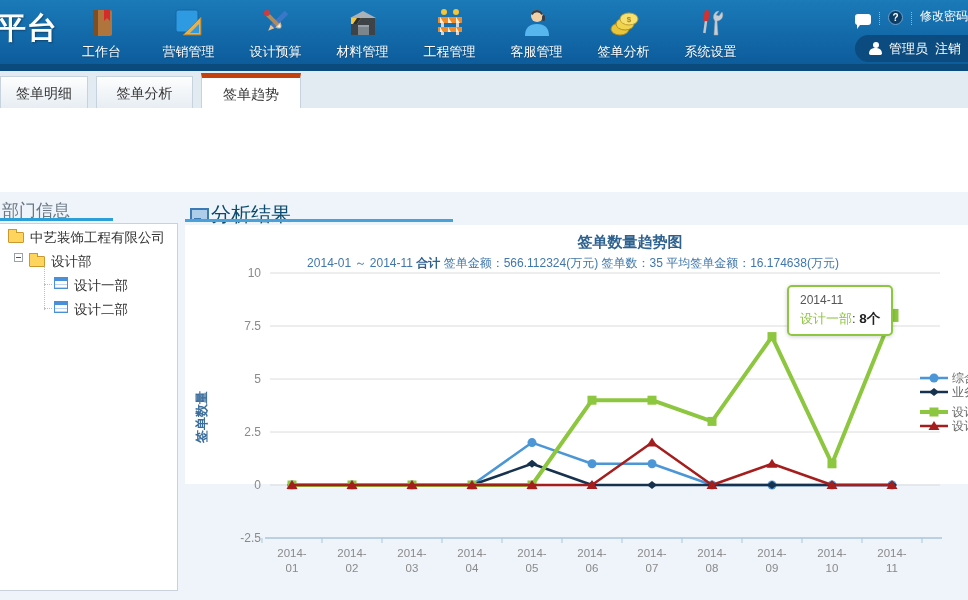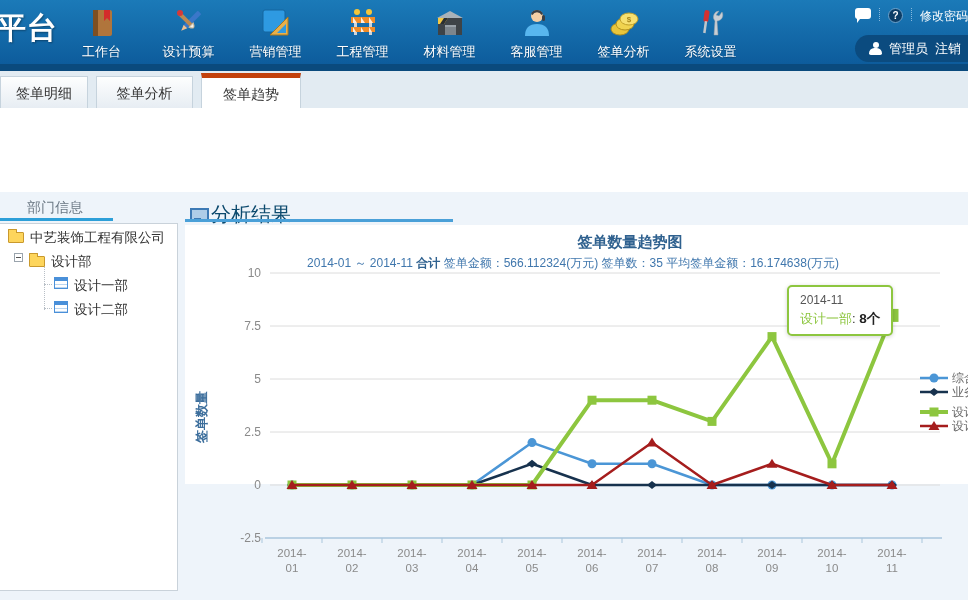--- a/index.html
+++ b/index.html
@@ -11,21 +11,21 @@
     background:linear-gradient(#1b7ab8,#0d5c9c);}
   .logo{position:absolute;left:-4px;top:8px;color:#fff;font-size:30px;font-weight:bold;
     text-shadow:1px 1px 2px rgba(0,0,0,.35);letter-spacing:1px;}
   .nav{position:absolute;left:58px;top:0;height:64px;display:flex;}
   .nav-item{width:87px;height:64px;text-align:center;padding-top:4px;cursor:pointer;position:relative;}
   .nav-item .nicon{height:38px;display:flex;align-items:center;justify-content:center;}
   .nav-item .nlabel{display:block;color:#fff;font-size:13px;margin-top:1px;
     text-shadow:0 1px 1px rgba(0,0,0,.3);white-space:nowrap;}
   .nav-item.active{background:linear-gradient(#4aa9dd,#2187c4);}
   .nav-item.active::after{content:'';position:absolute;left:0;bottom:0;width:100%;height:3px;background:#7ccb2b;}
-  .tr-row1{position:absolute;left:855px;top:8px;display:flex;align-items:flex-start;gap:8px;color:#fff;font-size:12px;white-space:nowrap;}
+  .tr-row1{position:absolute;left:855px;top:8px;display:flex;align-items:flex-end;gap:8px;color:#fff;font-size:12px;white-space:nowrap;}
   .vsep{width:0;height:13px;border-left:1px dotted #86b9de;}
   .bubble{width:16px;height:11px;background:#fff;border-radius:3px;position:relative;display:inline-block;}
   .bubble::after{content:'';position:absolute;left:2px;bottom:-4px;border:4px solid transparent;border-top-color:#fff;border-left-color:#fff;border-width:4px 3px;}
   .help{width:15px;height:15px;border-radius:50%;background:#0c3d66;border:1px solid #6ea3cc;color:#fff;
     font-size:10px;font-weight:bold;text-align:center;line-height:14px;display:inline-block;}
   .help::before{content:'?';}
   .userpill{position:absolute;left:855px;top:35px;width:130px;height:27px;border-radius:14px;
     background:#0b4b7f;display:flex;align-items:center;gap:7px;padding-left:14px;color:#fff;font-size:13px;white-space:nowrap;}
   .person{width:13px;height:13px;position:relative;display:inline-block;}
   .person::before{content:'';position:absolute;left:3.5px;top:0;width:6px;height:6px;border-radius:50%;background:#fff;}
@@ -53,21 +53,21 @@
     color:#fff;font-size:12.5px;border-radius:3px;background:#3fa33f;border:1px solid #35923  5;cursor:pointer;white-space:nowrap;}
   .pbtn.active{background:#f85d19;border-color:#e04f10;}
   .tinput{position:absolute;top:151px;height:25px;border:1px solid #b5b5b5;background:#fff;font-size:13px;color:#333;text-align:center;padding:0 2px;}
   .f-text{position:absolute;top:155px;font-size:13.5px;color:#333;white-space:nowrap;}
   .querybtn{position:absolute;left:505px;top:150px;width:83px;height:30px;
     background:linear-gradient(#d6edf7,#9bd1e8);border:1px solid #2f9bc8;border-radius:2px;
     color:#1a6f9e;font-size:14px;font-weight:bold;letter-spacing:3px;cursor:pointer;}
 
   
   .content-bg{position:absolute;left:0;top:192px;width:968px;height:408px;background:#eef4fa;}
-  .side-title{position:absolute;left:2px;top:199px;font-size:14px;color:#6b7884;margin-left:25px;}
+  .side-title{position:absolute;left:2px;top:199px;font-size:17px;color:#6b7884;}
   .side-underline{position:absolute;left:0;top:218px;width:113px;height:3px;background:#2d9fd8;}
   .side-panel{position:absolute;left:0;top:223px;width:178px;height:368px;background:#fff;
     border:1px solid #c9d2da;border-left:none;}
   .tree-row{position:absolute;display:flex;gap:6px;font-size:13.5px;color:#333;white-space:nowrap;cursor:pointer;}
   .folder{width:16px;height:11px;background:#fdd55c;border:1px solid #c9992d;border-radius:1px;position:relative;margin-top:3px;flex:0 0 auto;}
   .folder::before{content:'';position:absolute;top:-4px;left:-1px;width:7px;height:3px;background:#fdd55c;border:1px solid #c9992d;border-bottom:none;border-radius:1px 1px 0 0;}
   .expander{width:9px;height:9px;border:1px solid #9aa4ad;background:#fff;position:relative;flex:0 0 auto;cursor:pointer;}
   .expander::after{content:'';position:absolute;left:1px;top:3px;width:5px;height:1px;background:#555;}
   .tbl-icon{width:14px;height:12px;border:1px solid #4a90d9;flex:0 0 auto;
     background:linear-gradient(#4a90d9,#4a90d9) 0 0/100% 3px no-repeat,
@@ -105,70 +105,70 @@
               <rect x="7" y="3" width="19" height="26" rx="2" fill="#b0753c"></rect>
               <rect x="7" y="3" width="5" height="26" fill="#7d4f22"></rect>
               <path d="M18 3h6v11l-3-3-3 3z" fill="#d42b2b"></path>
             </svg>
         </span>
         <span class="nlabel">工作台</span>
       </div>
       <div class="nav-item">
         <span class="nicon">
           <svg width="32" height="32" viewBox="0 0 32 32">
+              <rect x="3" y="3" width="22" height="22" rx="2" fill="#2e9ae2" stroke="#1566a0"></rect>
+              <path d="M10 28 L28 10 L28 28 Z" fill="#e8b04a" stroke="#a87820"></path>
+              <path d="M17 26 L26 17 L26 26 Z" fill="#2e9ae2"></path>
+            </svg>
+        </span>
+        <span class="nlabel">营销管理</span>
+      </div>
+      <div class="nav-item">
+        <span class="nicon">
+          <svg width="32" height="32" viewBox="0 0 32 32">
               <g transform="rotate(45 16 16)">
                 <rect x="13.5" y="1" width="5" height="20" rx="1" fill="#3a77c9"></rect>
                 <path d="M13.5 21 L16 27 L18.5 21 Z" fill="#f0c090"></path>
               </g>
               <g transform="rotate(-45 16 16)">
                 <rect x="14" y="3" width="4" height="16" fill="#b98953"></rect>
                 <path d="M13 19 Q16 26 19 19 Z" fill="#f5f0e8" stroke="#c9b89a"></path>
               </g>
               <circle cx="7" cy="6" r="3" fill="#d43a3a"></circle>
             </svg>
         </span>
         <span class="nlabel">设计预算</span>
       </div>
       <div class="nav-item">
         <span class="nicon">
           <svg width="32" height="32" viewBox="0 0 32 32">
-              <rect x="3" y="3" width="22" height="22" rx="2" fill="#2e9ae2" stroke="#1566a0"></rect>
-              <path d="M10 28 L28 10 L28 28 Z" fill="#e8b04a" stroke="#a87820"></path>
-              <path d="M17 26 L26 17 L26 26 Z" fill="#2e9ae2"></path>
-            </svg>
-        </span>
-        <span class="nlabel">营销管理</span>
+              <path d="M3 11 L16 4 L29 11 Z" fill="#aab2b8"></path>
+              <rect x="4" y="11" width="24" height="17" fill="#3e4347"></rect>
+              <path d="M4 11 h10 l-4 6 h-6 z" fill="#f2c744"></path>
+              <path d="M10 11 h4 l-4 6 h-4 z" fill="#2b2f33"></path>
+              <rect x="11" y="18" width="11" height="10" fill="#7d858c"></rect>
+              <rect x="11" y="18" width="11" height="2" fill="#99a1a8"></rect>
+            </svg>
+        </span>
+        <span class="nlabel">材料管理</span>
       </div>
       <div class="nav-item">
         <span class="nicon">
           <svg width="32" height="32" viewBox="0 0 32 32">
               <circle cx="10" cy="5" r="3" fill="#f5c53a"></circle>
               <circle cx="22" cy="5" r="3" fill="#f5c53a"></circle>
               <rect x="4" y="10" width="24" height="6" fill="#f08c28"></rect>
               <path d="M6 10 l4 6 h-4 z M14 10 l4 6 h-4 z M22 10 l4 6 h-4 z" fill="#fff" opacity=".85"></path>
               <rect x="7" y="16" width="3" height="12" fill="#d0d4d8"></rect>
               <rect x="22" y="16" width="3" height="12" fill="#d0d4d8"></rect>
               <rect x="4" y="20" width="24" height="5" fill="#f08c28"></rect>
               <path d="M6 20 l3 5 h-3 z M14 20 l3 5 h-3 z M22 20 l3 5 h-3 z" fill="#fff" opacity=".85"></path>
             </svg>
         </span>
         <span class="nlabel">工程管理</span>
-      </div>
-      <div class="nav-item">
-        <span class="nicon">
-          <svg width="32" height="32" viewBox="0 0 32 32">
-              <path d="M3 11 L16 4 L29 11 Z" fill="#aab2b8"></path>
-              <rect x="4" y="11" width="24" height="17" fill="#3e4347"></rect>
-              <path d="M4 11 h10 l-4 6 h-6 z" fill="#f2c744"></path>
-              <path d="M10 11 h4 l-4 6 h-4 z" fill="#2b2f33"></path>
-              <rect x="11" y="18" width="11" height="10" fill="#7d858c"></rect>
-              <rect x="11" y="18" width="11" height="2" fill="#99a1a8"></rect>
-            </svg>
-        </span>
-        <span class="nlabel">材料管理</span>
       </div>
       <div class="nav-item">
         <span class="nicon">
           <svg width="32" height="32" viewBox="0 0 32 32">
               <circle cx="16" cy="9" r="6" fill="#f3cfa6"></circle>
               <path d="M10 7 a6.5 6.5 0 0 1 12 0 l-1.5 1 a5 5 0 0 0 -9 0 z" fill="#3a3f45"></path>
               <path d="M4 29 Q4 17 16 17 Q28 17 28 29 Z" fill="#58b6ee"></path>
               <rect x="21" y="8" width="3" height="6" rx="1.5" fill="#3a3f45"></rect>
             </svg>
         </span>

